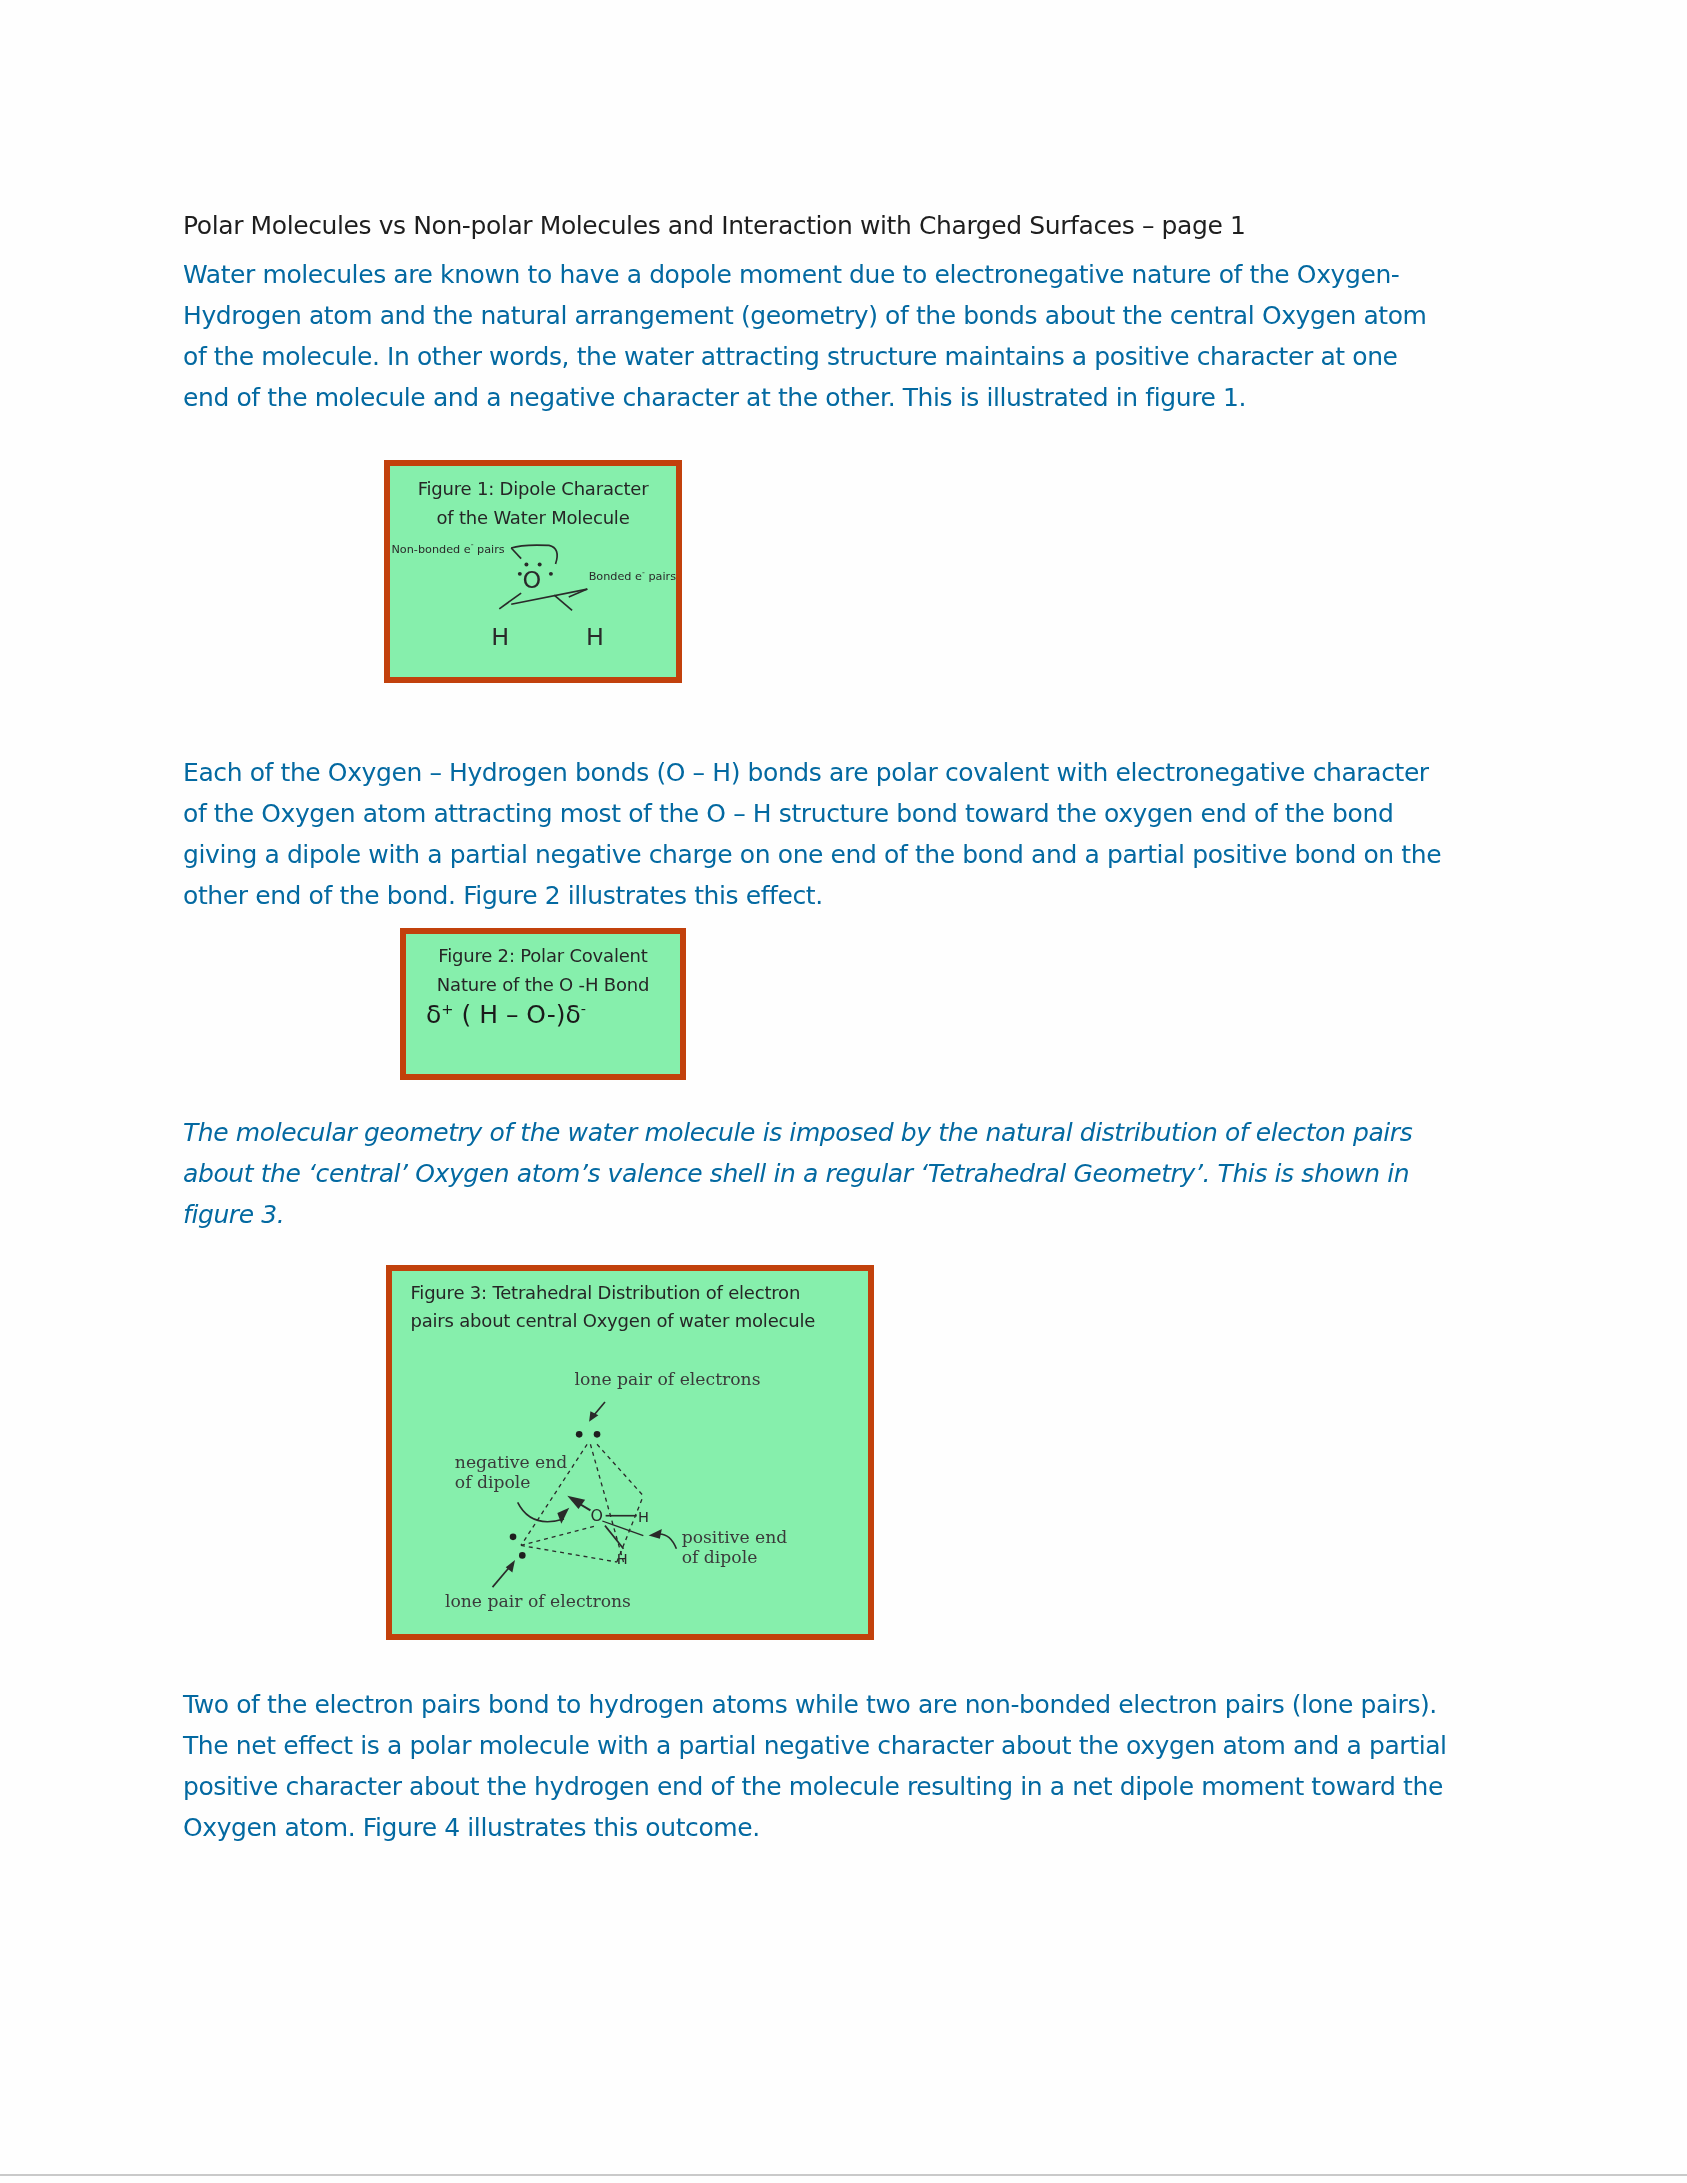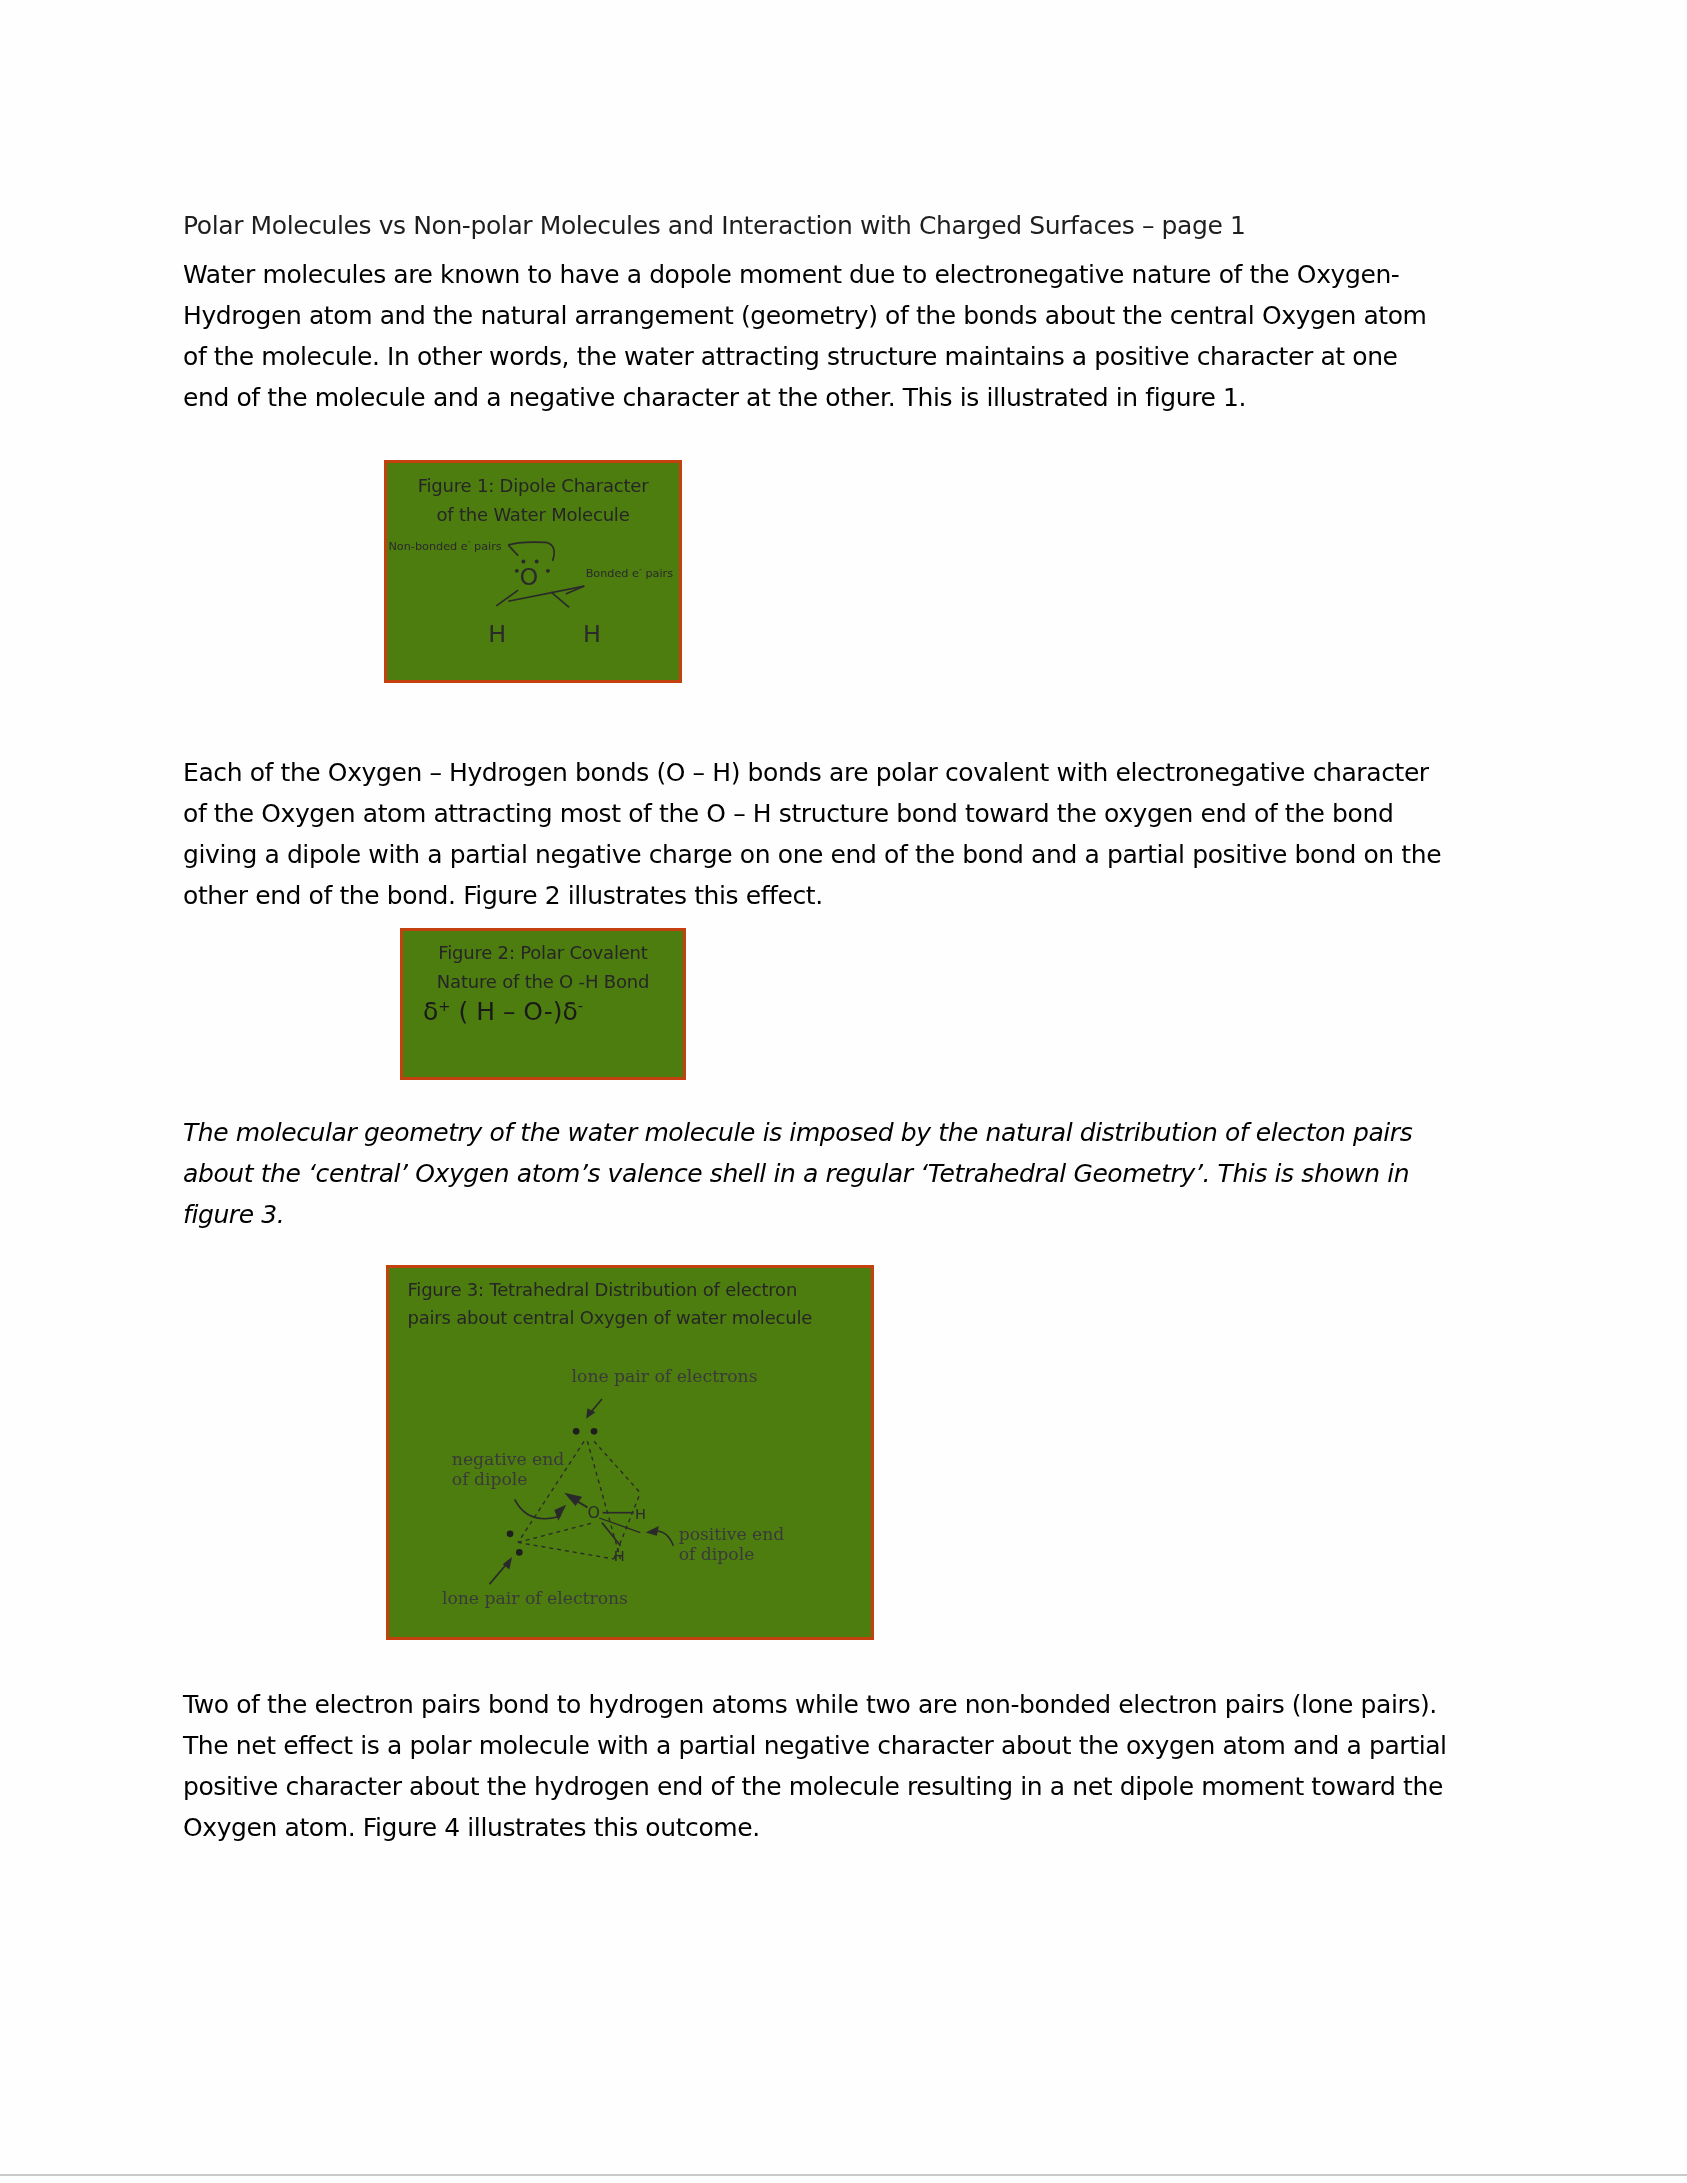--- a/index.html
+++ b/index.html
@@ -1,26 +1,26 @@
 <!DOCTYPE html>
 <html style="font-size:10.6px"><head>
   <meta charset="utf-8">
   <style>
     html, body { margin: 0; padding: 0; background: #ffffff; }
     body { width: 1687px; height: 2183px; position: relative; overflow: hidden; }
     .page { position: absolute; left: 0; top: 0; width: 1687px; height: 2183px; background: #fefefe; }
     .txt { position: absolute; font-family: "DejaVu Sans", sans-serif; color: #1e1e1e; white-space: nowrap; margin-top: 14px; }
     .title { left: 183px; top: 197px; font-size: 25px; letter-spacing: -0.4px; }
-    .para { position: absolute; left: 183px; font-family: "DejaVu Sans", sans-serif; color: #000000; font-size: 25px; letter-spacing: -0.4px; }
+    .para { position: absolute; left: 183px; font-family: "DejaVu Sans", sans-serif; color: #0369a1; font-size: 25px; letter-spacing: -0.4px; }
     .para .line { display: block; height: 41px; line-height: 41px; white-space: nowrap; }
     .p1 { top: 254px; }
     .p2 { top: 752px; }
     .p3 { top: 1112px; font-style: italic; }
     .p4 { top: 1684px; }
-    .figure { position: absolute; border: 3px solid #c2410c; background: #4d7c0f; box-sizing: border-box; }
+    .figure { position: absolute; border: 6px solid #c2410c; background: #86efac; box-sizing: border-box; }
     .fig1 { left: 384px; top: 460px; width: 298px; height: 223px; }
     .fig2 { left: 400px; top: 928px; width: 286px; height: 152px; }
     .fig3 { left: 386px; top: 1265px; width: 488px; height: 375px; }
     .fig-caption { position: absolute; left: 0; width: 100%; text-align: center; font-family: "DejaVu Sans", sans-serif; color: #262626; font-size: 18px; line-height: 29px; letter-spacing: -0.2px; }
     .fig1 .fig-caption { top: 8px; }
     .fig2 .fig-caption { top: 6.6px; }
     .fig3 .fig-caption { top: 8px; text-align: left; left: 18.5px; width: auto; font-size: 18px; line-height: 28.4px; }
     .formula { position: absolute; left: 0; width: 100%; top: 66px; font-family: "DejaVu Sans", sans-serif; font-size: 25px; color: #1a1a1a; margin-left: 20px; }
     .formula sup { font-size: 14.6px; }
     svg.fig-art { position: absolute; left: 0; top: 0; }

